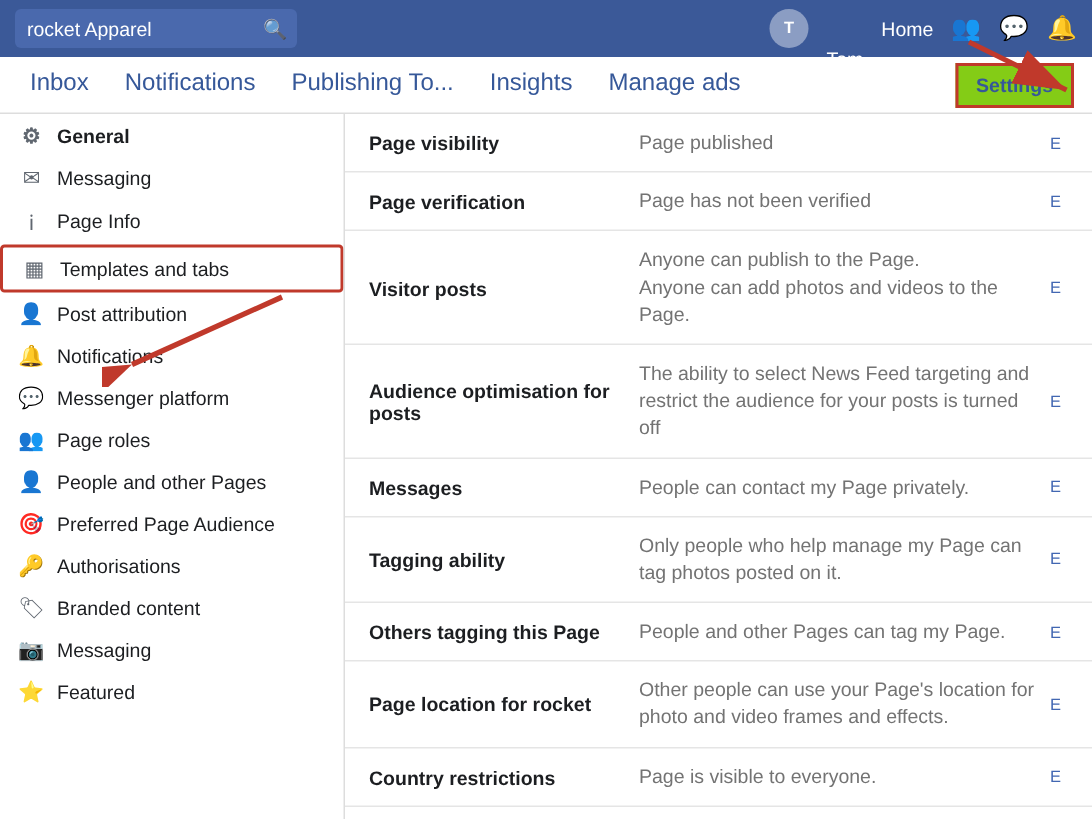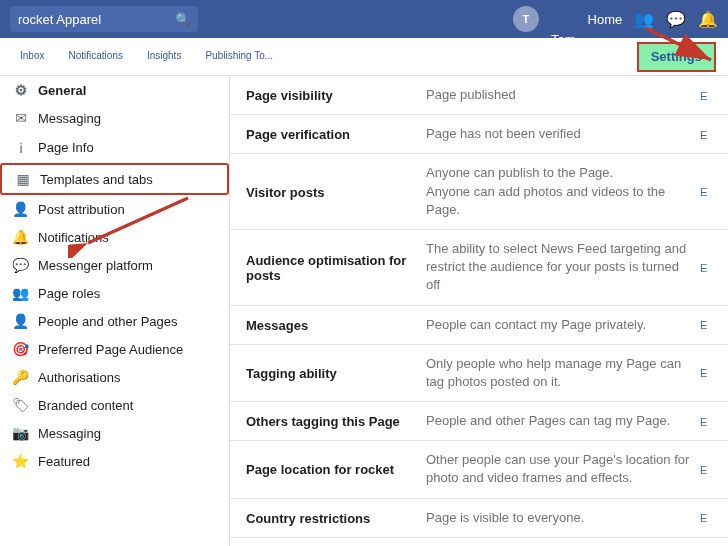--- a/index.html
+++ b/index.html
@@ -75,29 +75,29 @@
       display: flex;
       align-items: center;
       padding: 0 8px;
       gap: 0;
     }
     .nav-item {
       padding: 0 12px;
       height: 50px;
       display: flex;
       align-items: center;
-      font-size: 10px;
+      font-size: 16px;
       color: #365899;
       cursor: pointer;
       border-bottom: 2px solid transparent;
       font-weight: 400;
     }
     .nav-spacer { flex: 1; }
     .settings-btn {
-      background: #86efac;
+      background: #84cc16;
       border: 2px solid #c0392b;
       color: #365899;
       font-size: 13px;
       font-weight: 700;
       padding: 4px 12px;
       cursor: pointer;
       height: 30px;
       margin-right: 4px;
     }
 
@@ -230,22 +230,23 @@
       <span class="top-bar-link">Home</span>
       <span class="top-bar-icon">👥</span>
       <span class="top-bar-icon">💬</span>
       <span class="top-bar-icon">🔔</span>
     </div>
   </div>
 
   <div class="nav-bar">
     <div class="nav-item">Inbox</div>
     <div class="nav-item">Notifications</div>
+    <div class="nav-item">Publishing To...</div>
     <div class="nav-item">Insights</div>
-    <div class="nav-item">Publishing To...</div>
+    <div class="nav-item">Manage ads</div>
     <div class="nav-spacer"></div>
     <button class="settings-btn">Settings</button>
   </div>
 
   <div class="main">
 
     <div class="sidebar">
       <div class="sidebar-item" style="font-weight:700;">
         <span class="sidebar-icon">⚙</span>
         <span>General</span>

